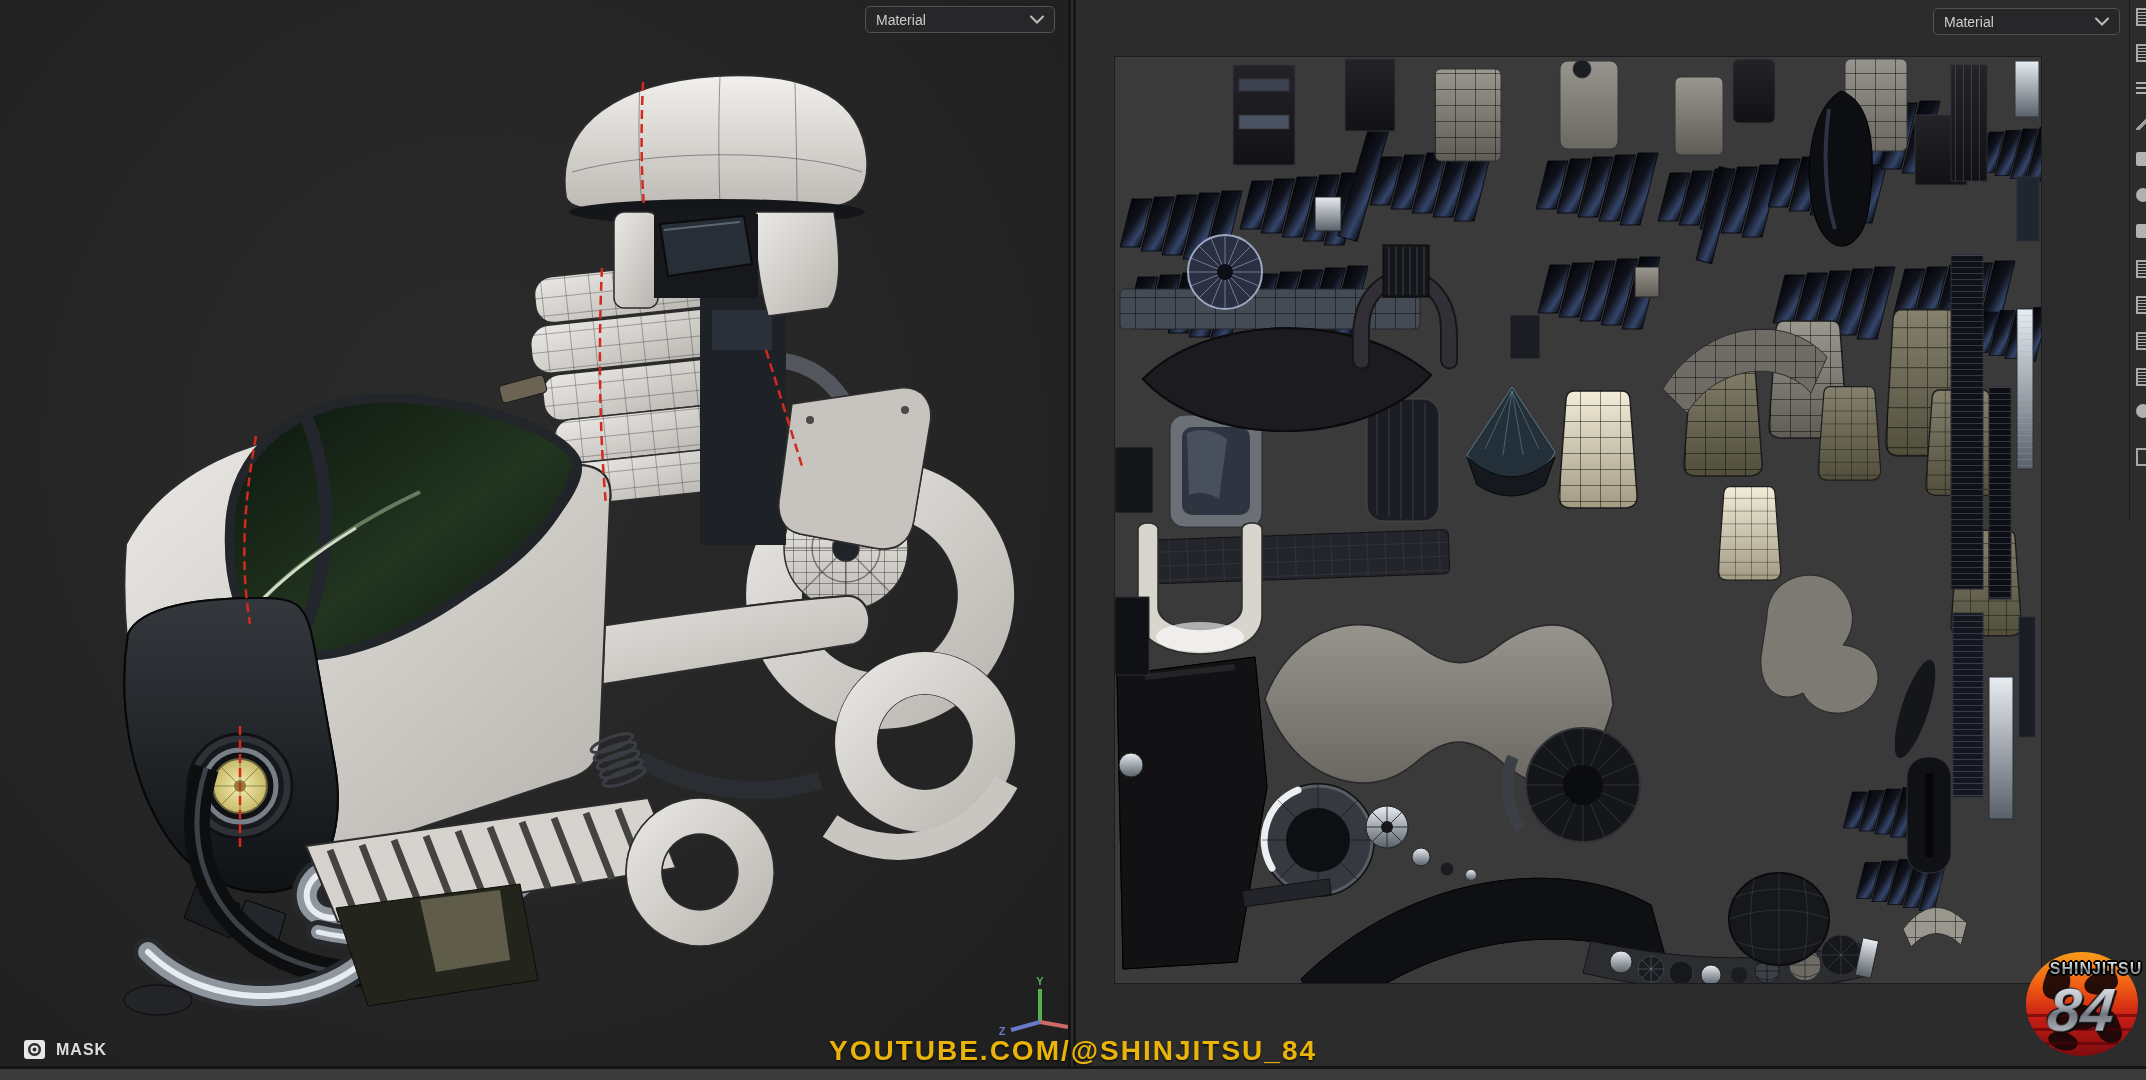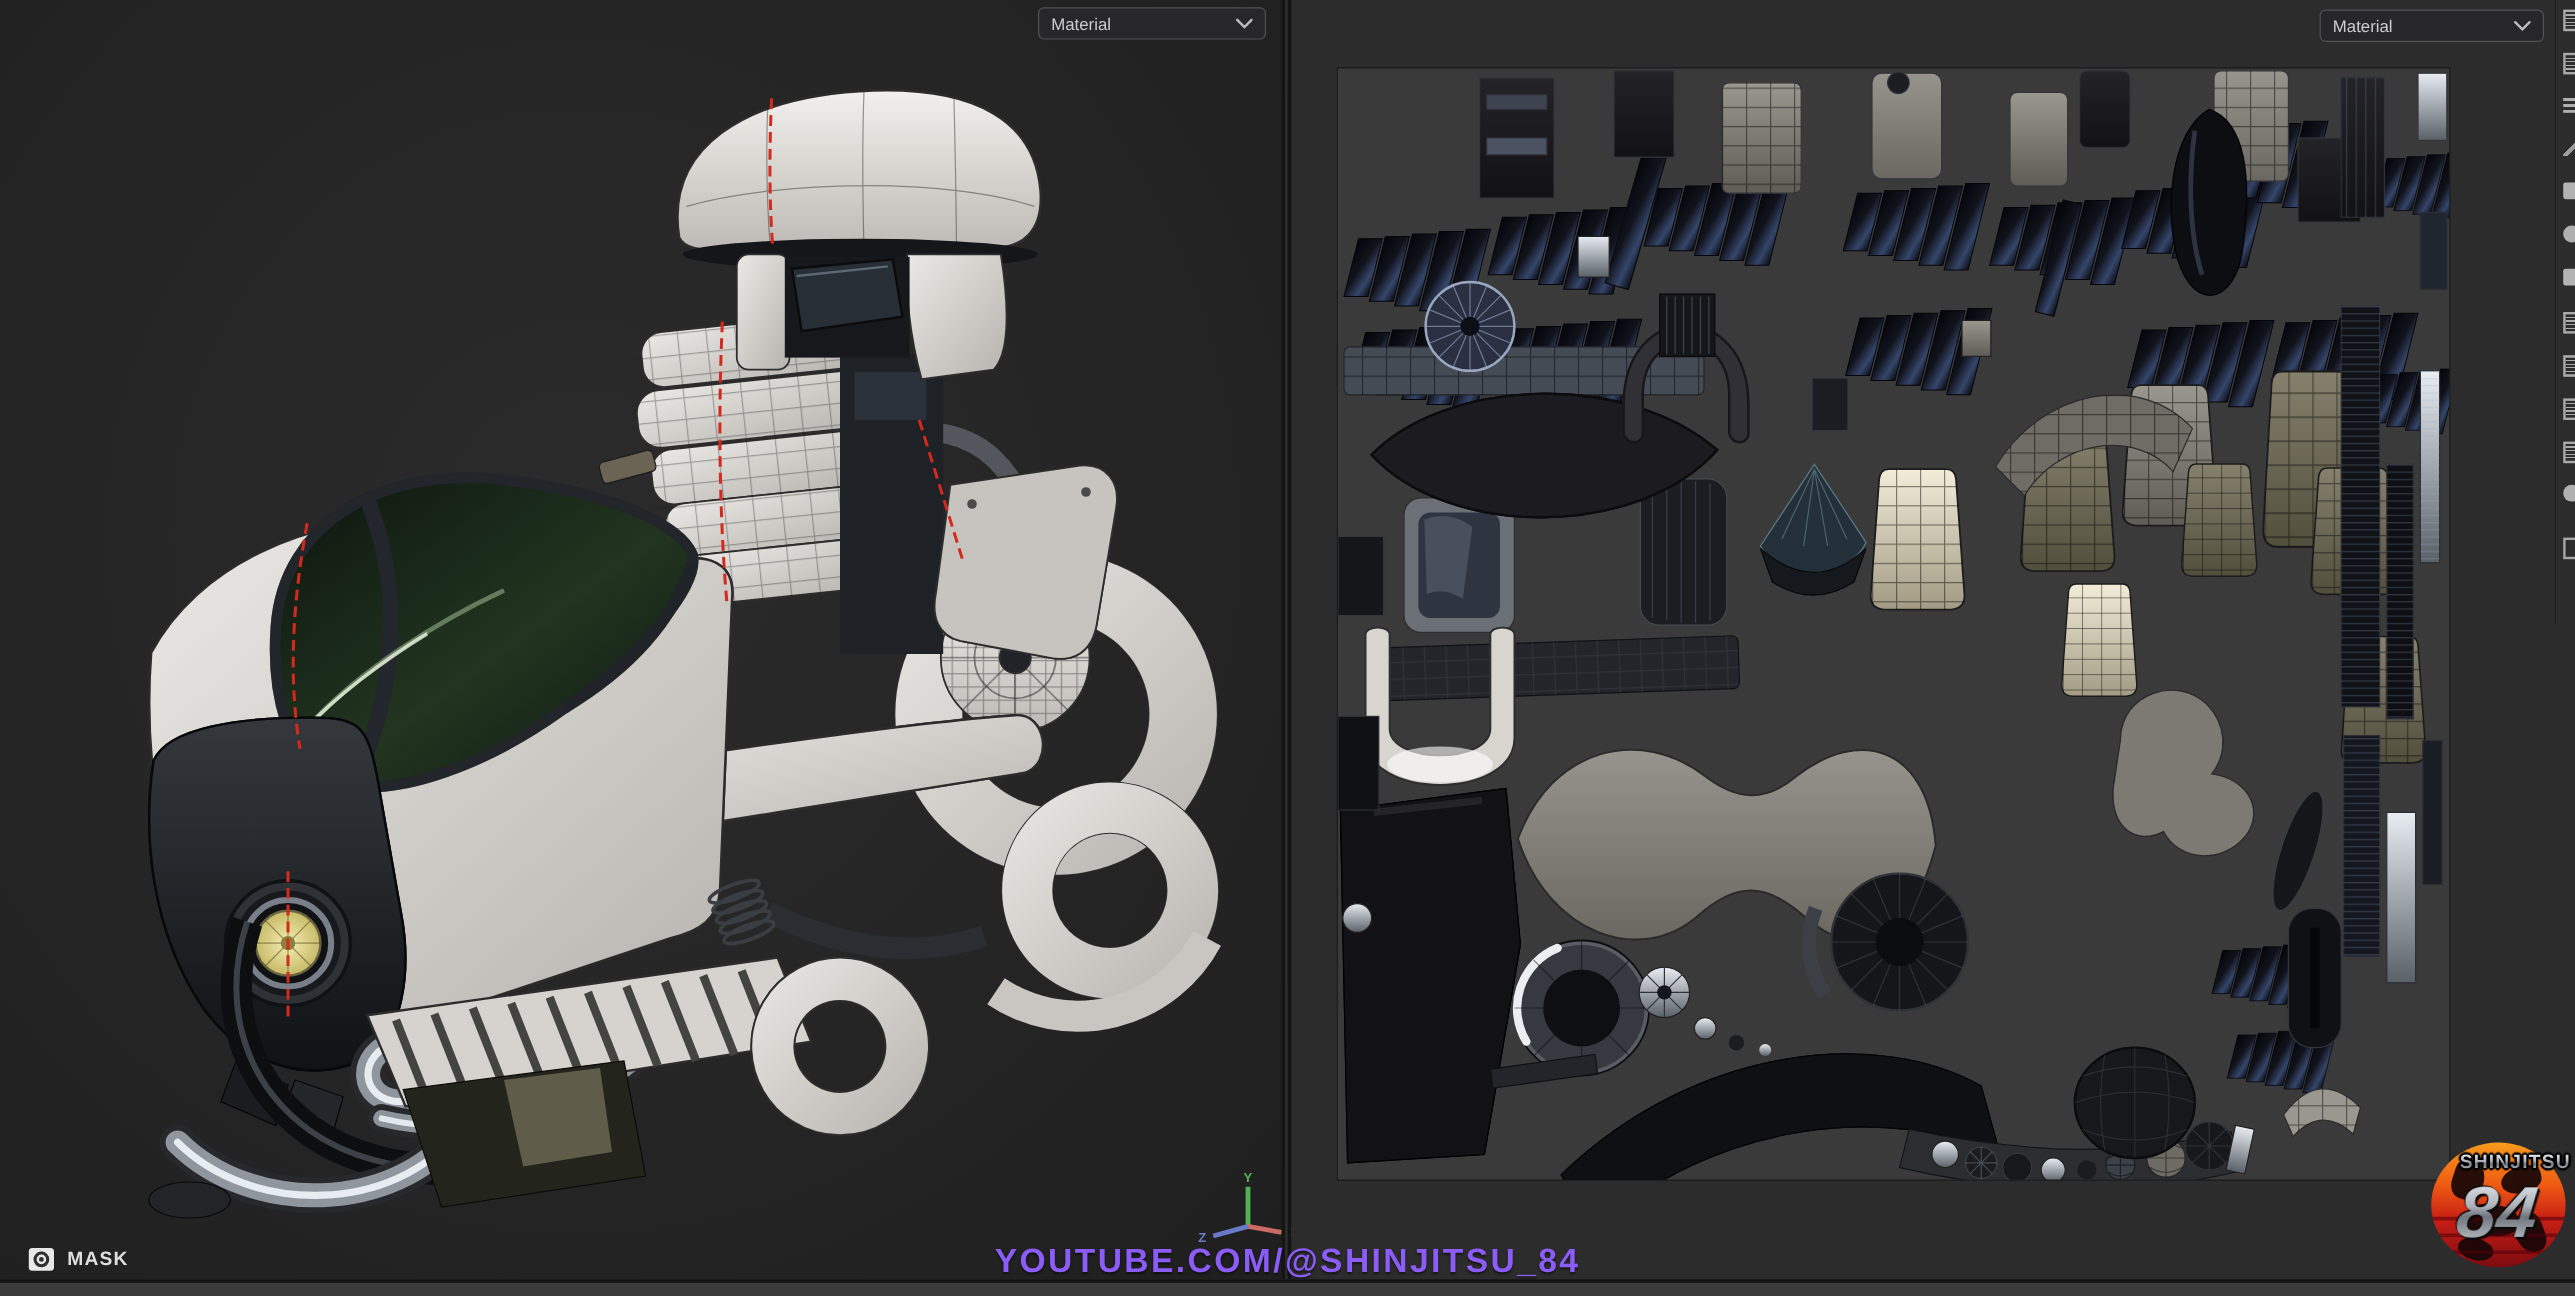--- a/index.html
+++ b/index.html
@@ -28,21 +28,21 @@
 
   
   .mask-chip{left:24px;top:1040px;display:flex;align-items:flex-end;gap:11px;z-index:40;cursor:pointer;}
   .mask-icon{width:21px;height:19px;background:#e8e8e8;border-radius:3px;position:relative;}
   .mask-icon::before{content:"";position:absolute;left:4px;top:3px;width:13px;height:13px;border-radius:50%;
     background:#2f2f2f;box-shadow:inset 0 0 0 2.5px #2f2f2f, inset 0 0 0 4.5px #e8e8e8;}
   .mask-label{color:#dedede;font-size:16px;font-weight:bold;letter-spacing:1px;}
 
   
   .watermark{left:1073px;top:1035px;transform:translateX(-50%);z-index:55;
-    color:#8b5cf6;font-size:28px;font-weight:bold;letter-spacing:2px;white-space:nowrap;
+    color:#eab308;font-size:28px;font-weight:bold;letter-spacing:2px;white-space:nowrap;
     text-shadow:0 2px 2px rgba(0,0,0,.55);}
 
   
   .logo{left:2018px;top:944px;width:126px;height:124px;z-index:50;}
   .logo-sun{position:absolute;left:8px;top:8px;width:112px;height:104px;border-radius:50%;overflow:hidden;
     background:linear-gradient(180deg,#f89c1c 0%,#ef5a13 34%,#c81e14 62%,#7c0b10 100%);}
   .logo-sun .stripe{position:absolute;left:0;width:100%;height:3px;background:rgba(80,0,10,.55);}
   .kanji{position:absolute;background:#160708;opacity:.92;}
   .k1{left:18px;top:14px;width:26px;height:34px;border-radius:40% 60% 55% 45%;transform:rotate(18deg);}
   .k2{left:58px;top:20px;width:34px;height:22px;border-radius:60% 40% 50% 50%;transform:rotate(-12deg);}

